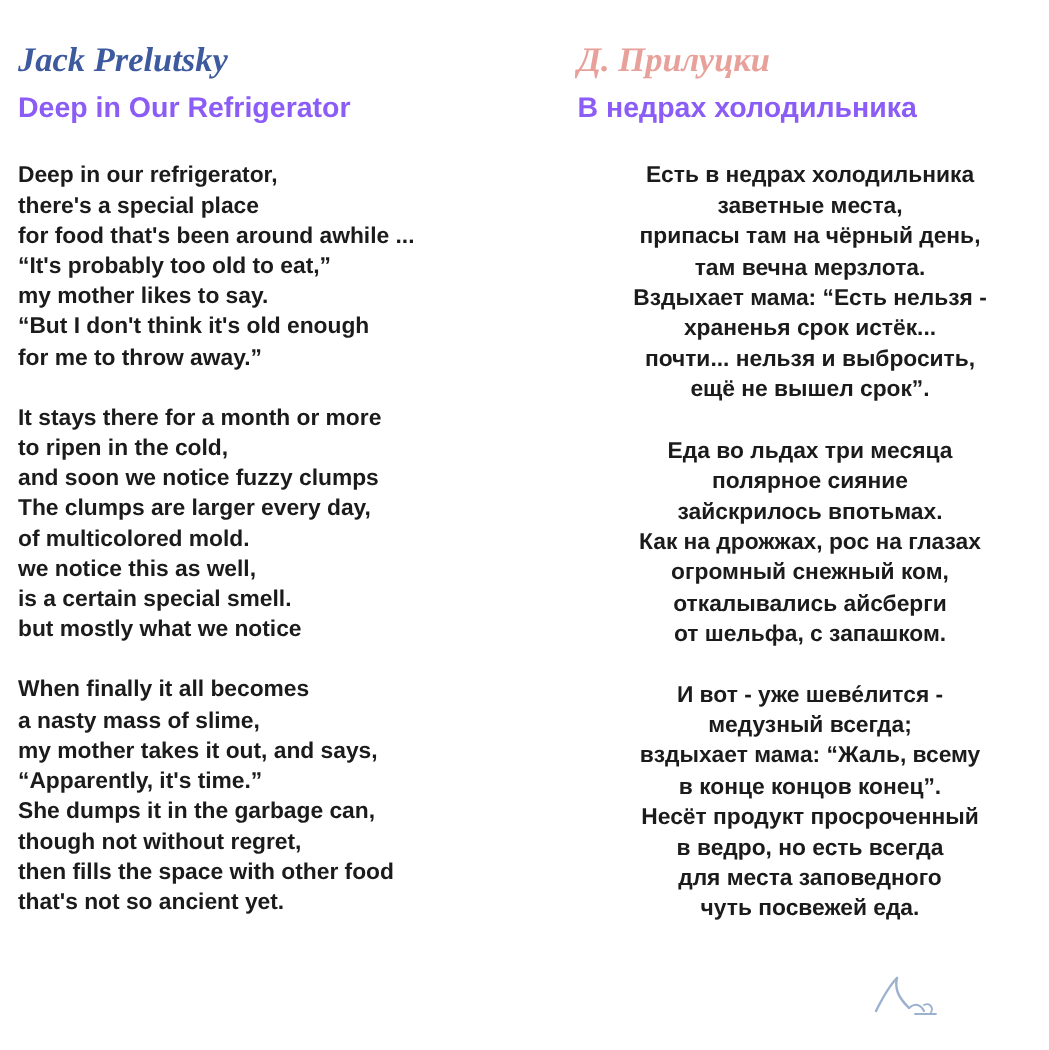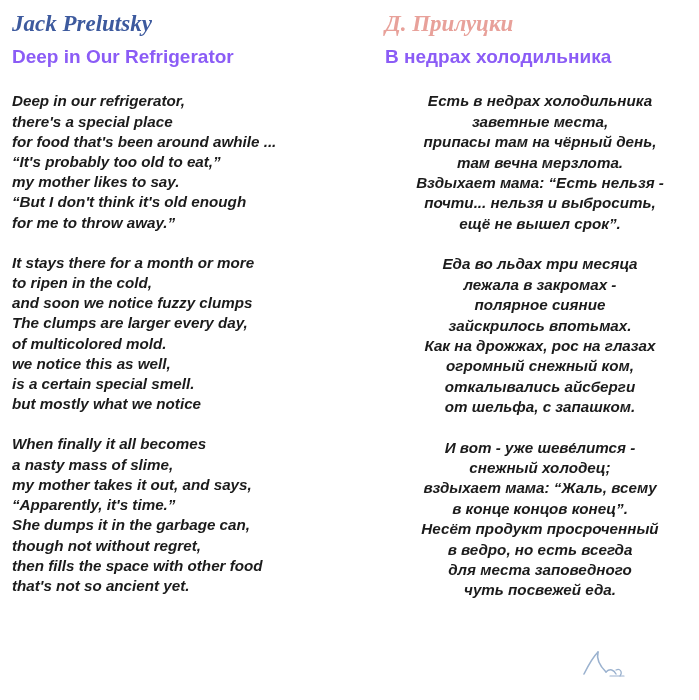--- a/index.html
+++ b/index.html
@@ -14,21 +14,21 @@
     overflow: hidden;
     position: relative;
   }
   .page {
     position: relative;
     width: 699px;
     height: 700px;
   }
   .column {
     position: absolute;
-    top: 0;
+    top: 16px;
   }
   .col-left {
     left: 12px;
     width: 350px;
   }
   .col-right {
     left: 385px;
     width: 310px;
   }
   .author {
@@ -58,21 +58,20 @@
   .stanzas {
     margin-top: 22px;
   }
   .stanza {
     margin: 0 0 20px 0;
     font-size: 15.2px;
     line-height: 20.2px;
     color: #1b1b1b;
     font-weight: bold;
     font-family: "Liberation Sans", sans-serif;
-    font-style: italic;
   }
   .col-right .stanza {
     font-size: 15.2px;
     line-height: 20.4px;
     text-align: center;
   }
   .line {
     white-space: pre;
   }
   .signature {
@@ -128,36 +127,36 @@
   <div class="column col-right">
     <div class="author author-right">Д. Прилуцки</div>
     <div class="title">В недрах холодильника</div>
     <div class="stanzas">
       <div class="stanza">
         <div class="line">Есть в недрах холодильника</div>
         <div class="line">заветные места,</div>
         <div class="line">припасы там на чёрный день,</div>
         <div class="line">там вечна мерзлота.</div>
         <div class="line">Вздыхает мама: “Есть нельзя -</div>
+        <div class="line">храненья срок истёк...</div>
         <div class="line">почти... нельзя и выбросить,</div>
         <div class="line">ещё не вышел срок”.</div>
       </div>
       <div class="stanza">
         <div class="line">Еда во льдах три месяца</div>
-        <div class="line">лежала в закромах -</div>
         <div class="line">полярное сияние</div>
         <div class="line">зайскрилось впотьмах.</div>
         <div class="line">Как на дрожжах, рос на глазах</div>
         <div class="line">огромный снежный ком,</div>
         <div class="line">откалывались айсберги</div>
         <div class="line">от шельфа, с запашком.</div>
       </div>
       <div class="stanza">
         <div class="line">И вот - уже шеве́лится -</div>
-        <div class="line">снежный холодец;</div>
+        <div class="line">медузный всегда;</div>
         <div class="line">вздыхает мама: “Жаль, всему</div>
         <div class="line">в конце концов конец”.</div>
         <div class="line">Несёт продукт просроченный</div>
         <div class="line">в ведро, но есть всегда</div>
         <div class="line">для места заповедного</div>
         <div class="line">чуть посвежей еда.</div>
       </div>
     </div>
   </div>
 

